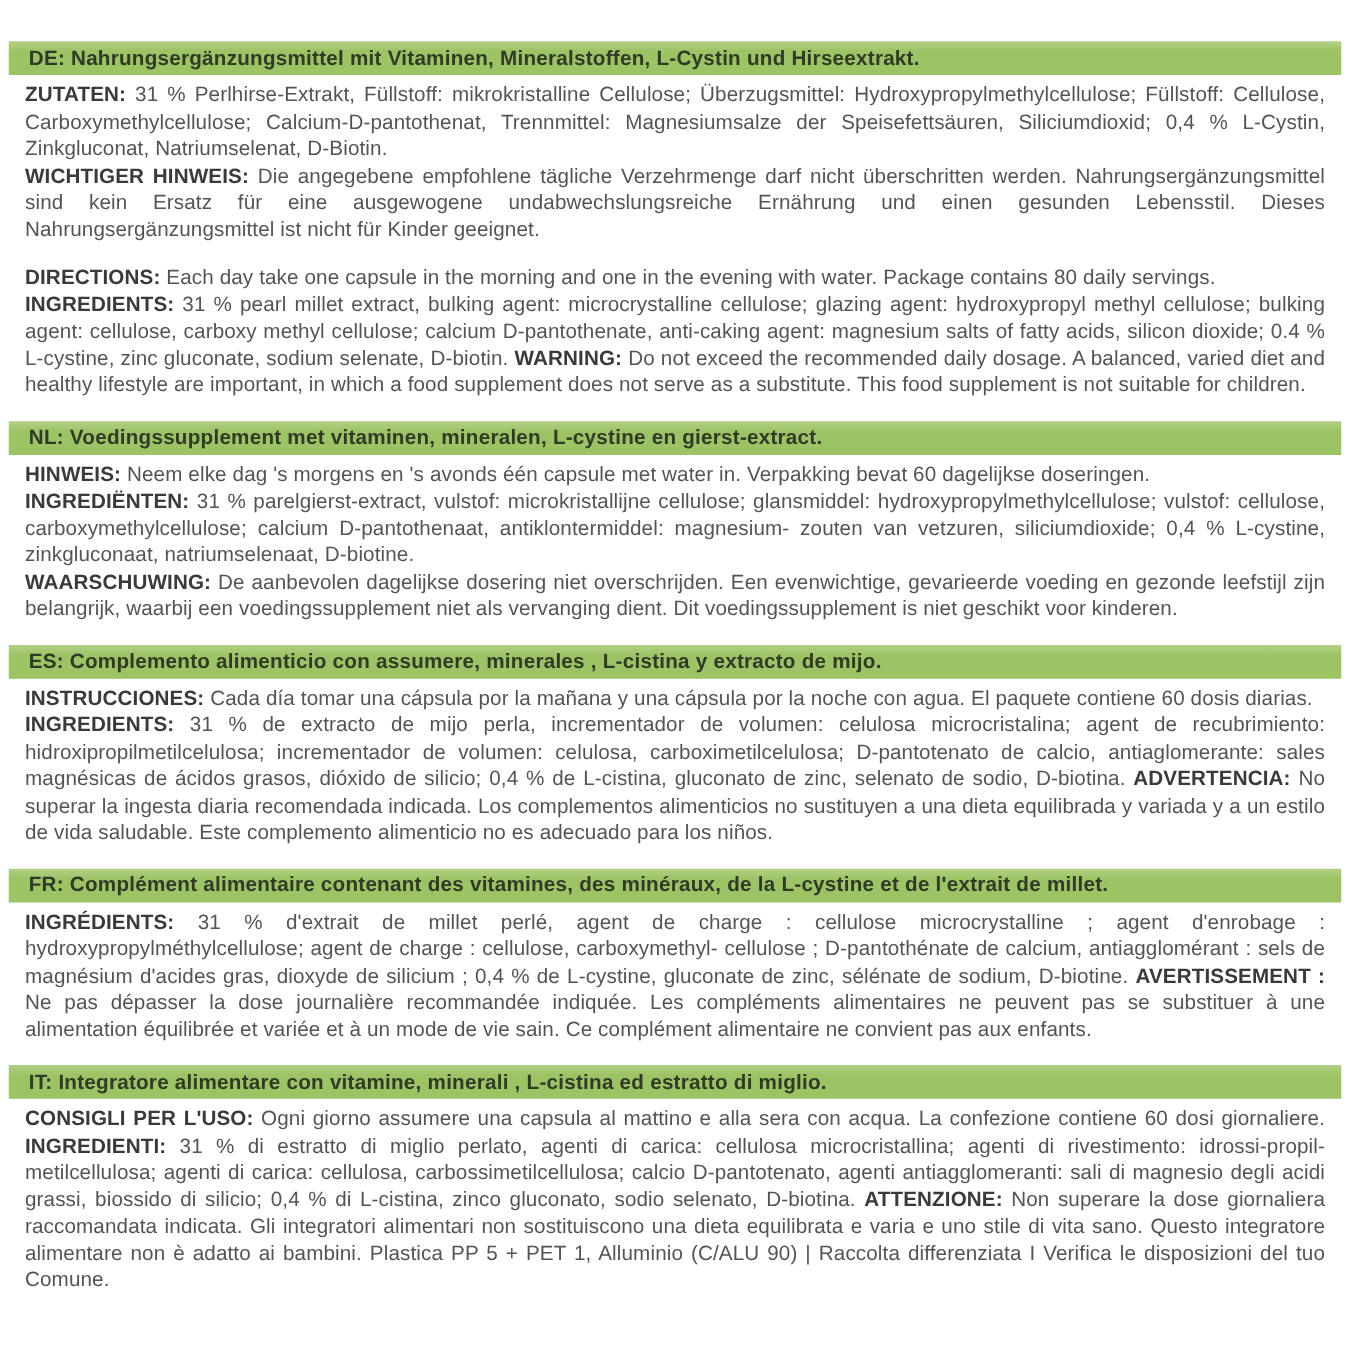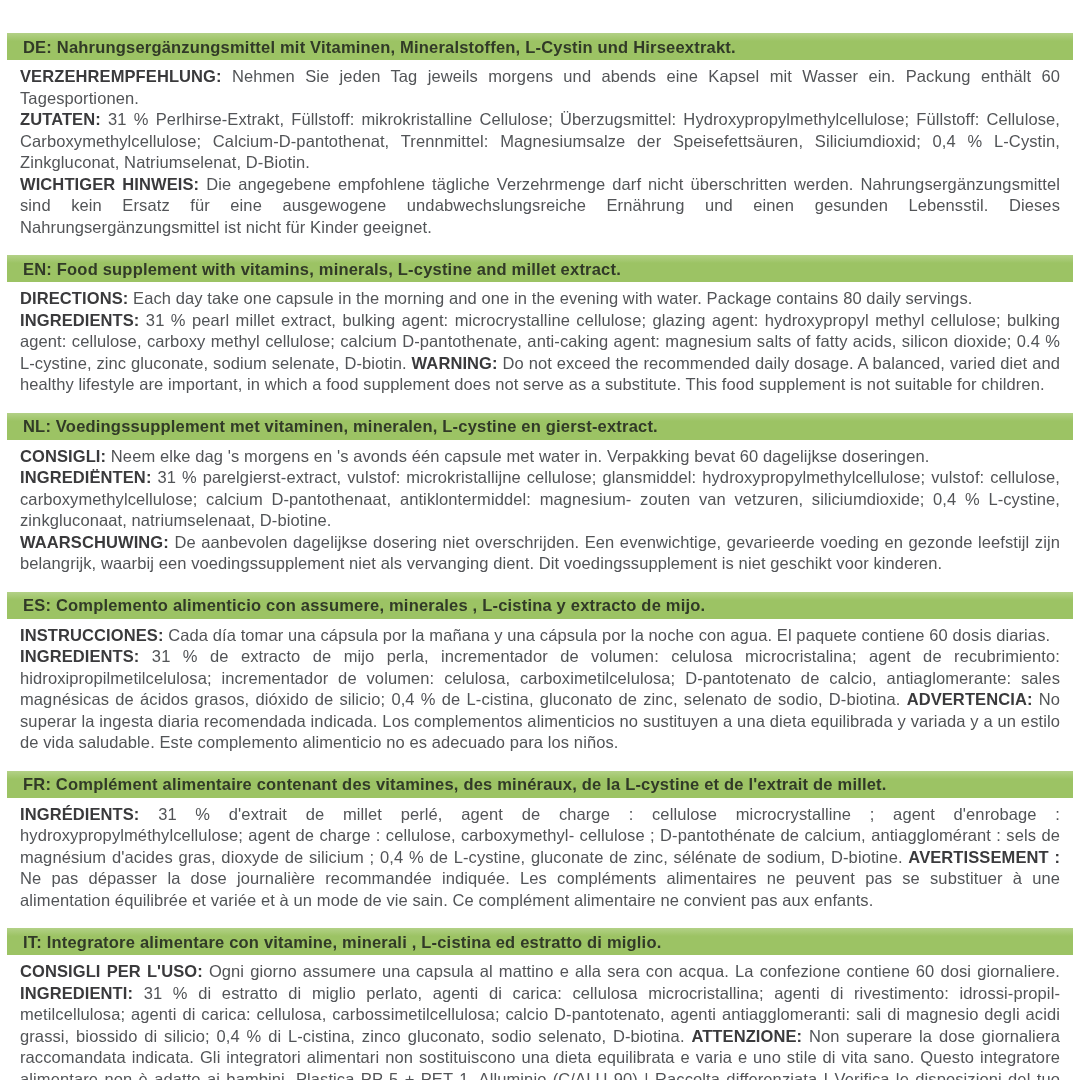--- a/index.html
+++ b/index.html
@@ -54,42 +54,38 @@
 </head>
 <body>
 
 <div class="sheet">
 
   <div class="section">
     <div class="bar">
       <span class="bar-title">DE: Nahrungsergänzungsmittel mit Vitaminen, Mineralstoffen, L-Cystin und Hirseextrakt.</span>
     </div>
     <div class="body-text">
-      <p><b class="kw">VERZEHREMPFEHLUNG:</b><span> Nehmen Sie jeden Tag jeweils morgens und abends eine Kapsel mit Wasser ein. Packung enthält 60 Tagesportionen.</span></p>
       <p><b class="kw">ZUTATEN:</b><span> 31 % Perlhirse-Extrakt, Füllstoff: mikrokristalline Cellulose; Überzugsmittel: Hydroxypropylmethylcellulose; Füllstoff: Cellulose, Carboxymethylcellulose; Calcium-D-pantothenat, Trennmittel: Magnesiumsalze der Speisefettsäuren, Siliciumdioxid; 0,4 % L-Cystin, Zinkgluconat, Natriumselenat, D-Biotin.</span></p>
       <p><b class="kw">WICHTIGER HINWEIS:</b><span> Die angegebene empfohlene tägliche Verzehrmenge darf nicht überschritten werden. Nahrungsergänzungsmittel sind kein Ersatz für eine ausgewogene undabwechslungsreiche Ernährung und einen gesunden Lebensstil. Dieses Nahrungsergänzungsmittel ist nicht für Kinder geeignet.</span></p>
     </div>
   </div>
 
   <div class="section">
-    <div class="bar">
-      <span class="bar-title">EN: Food supplement with vitamins, minerals, L-cystine and millet extract.</span>
-    </div>
     <div class="body-text">
       <p><b class="kw">DIRECTIONS:</b><span> Each day take one capsule in the morning and one in the evening with water. Package contains 80 daily servings.</span></p>
       <p><b class="kw">INGREDIENTS:</b><span> 31 % pearl millet extract, bulking agent: microcrystalline cellulose; glazing agent: hydroxypropyl methyl cellulose; bulking agent: cellulose, carboxy methyl cellulose; calcium D-pantothenate, anti-caking agent: magnesium salts of fatty acids, silicon dioxide; 0.4 % L-cystine, zinc gluconate, sodium selenate, D-biotin. </span><b class="kw">WARNING:</b><span> Do not exceed the recommended daily dosage. A balanced, varied diet and healthy lifestyle are important, in which a food supplement does not serve as a substitute. This food supplement is not suitable for children.</span></p>
     </div>
   </div>
 
   <div class="section">
     <div class="bar">
       <span class="bar-title">NL: Voedingssupplement met vitaminen, mineralen, L-cystine en gierst-extract.</span>
     </div>
     <div class="body-text">
-      <p><b class="kw">CONSIGLI:</b><span> Neem elke dag 's morgens en 's avonds één capsule met water in. Verpakking bevat 60 dagelijkse doseringen.</span></p>
+      <p><b class="kw">HINWEIS:</b><span> Neem elke dag 's morgens en 's avonds één capsule met water in. Verpakking bevat 60 dagelijkse doseringen.</span></p>
       <p><b class="kw">INGREDIËNTEN:</b><span> 31 % parelgierst-extract, vulstof: microkristallijne cellulose; glansmiddel: hydroxypropylmethylcellulose; vulstof: cellulose, carboxymethylcellulose; calcium D-pantothenaat, antiklontermiddel: magnesium- zouten van vetzuren, siliciumdioxide; 0,4 % L-cystine, zinkgluconaat, natriumselenaat, D-biotine.</span></p>
       <p><b class="kw">WAARSCHUWING:</b><span> De aanbevolen dagelijkse dosering niet overschrijden. Een evenwichtige, gevarieerde voeding en gezonde leefstijl zijn belangrijk, waarbij een voedingssupplement niet als vervanging dient. Dit voedingssupplement is niet geschikt voor kinderen.</span></p>
     </div>
   </div>
 
   <div class="section">
     <div class="bar">
       <span class="bar-title">ES: Complemento alimenticio con assumere, minerales , L-cistina y extracto de mijo.</span>
     </div>
     <div class="body-text">

